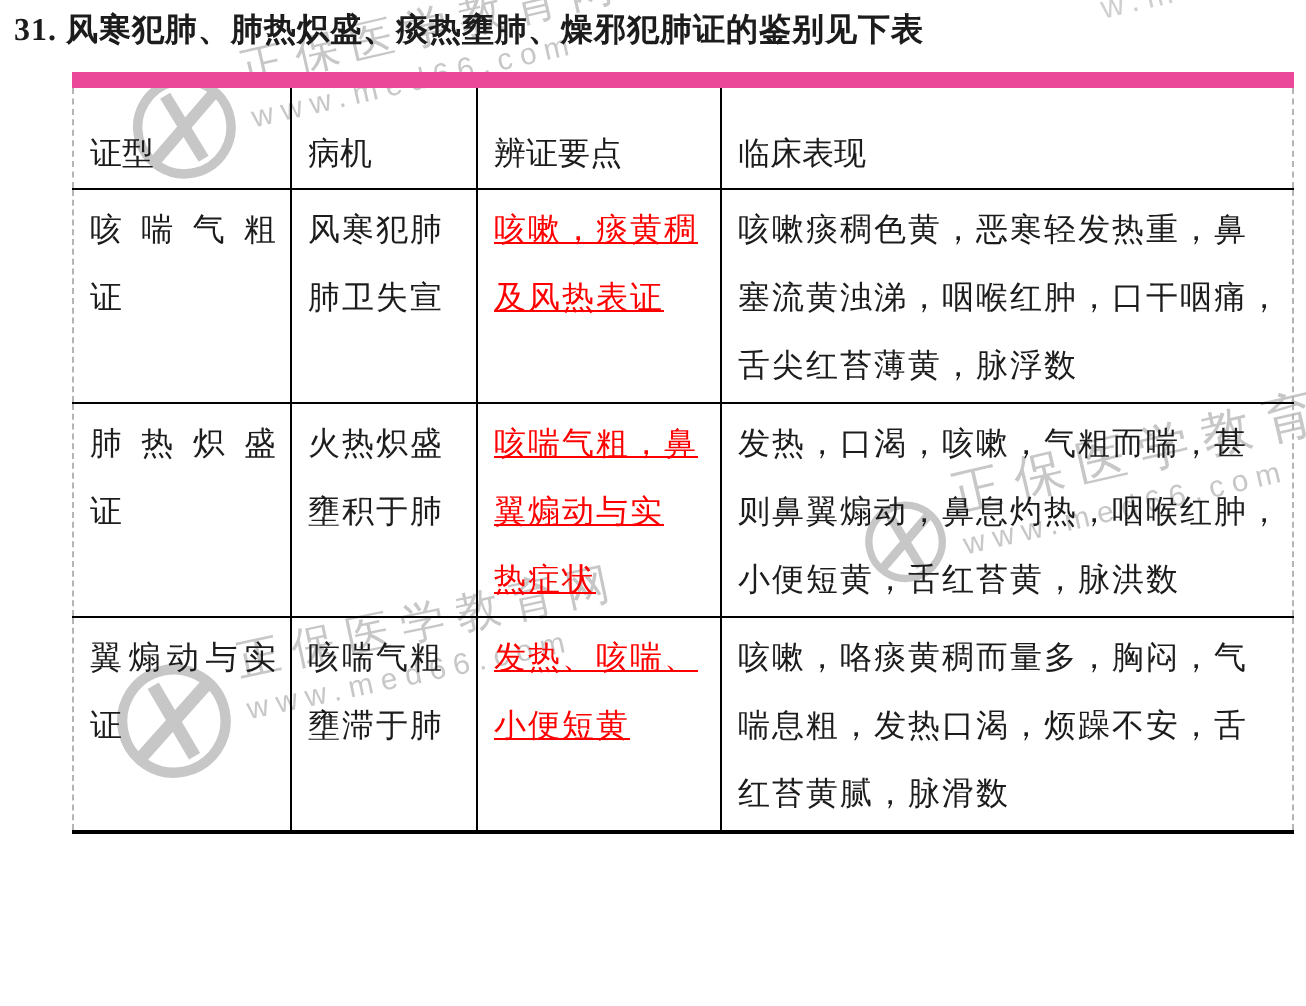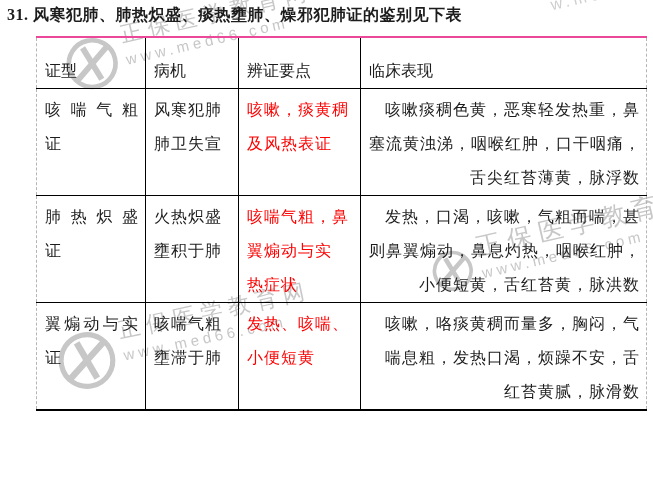--- a/index.html
+++ b/index.html
@@ -48,31 +48,31 @@
   }
   table.diag th,table.diag td{
     border:1px solid #000;
     vertical-align:top;
     padding:4px 6px 0 8px;
     font-weight:normal;
     text-align:left;
   }
   table.diag thead th{
     height:34px;vertical-align:middle;padding-top:16px;
-    border-top:2px solid #ec4899;
+    border-top:8px solid #ec4899;
   }
   table.diag thead th:first-child{border-left:1px dashed #b5b5b5;}
   table.diag thead th:last-child{border-right:1px dashed #b5b5b5;}
   table.diag tbody td{height:101px;}
   table.diag tbody td:first-child{border-left:1px dashed #b5b5b5;}
-  table.diag tbody td:last-child{border-right:1px dashed #b5b5b5;text-align:right;}
+  table.diag tbody td:last-child{border-right:1px dashed #b5b5b5;}
   table.diag tbody tr:last-child td{border-bottom:2px solid #000;}
   .line{line-height:34px;letter-spacing:1px;white-space:nowrap;}
   td.col-type .line{white-space:normal;text-align:justify;text-align-last:justify;}
-  td.col-key_points{color:#fe0000;font-weight:bold;}
+  td.col-key_points{color:#fe0000;font-weight:bold;text-decoration:underline;}
   col.c-type{width:109px;}
   col.c-mechanism{width:93px;}
   col.c-key_points{width:122px;}
   col.c-manifestations{width:286px;}
 </style>
 </head>
 <body>
 
 <div class="wm" id="wm-a">
   <svg class="wm-shield" viewBox="0 0 48 48" fill="none">

